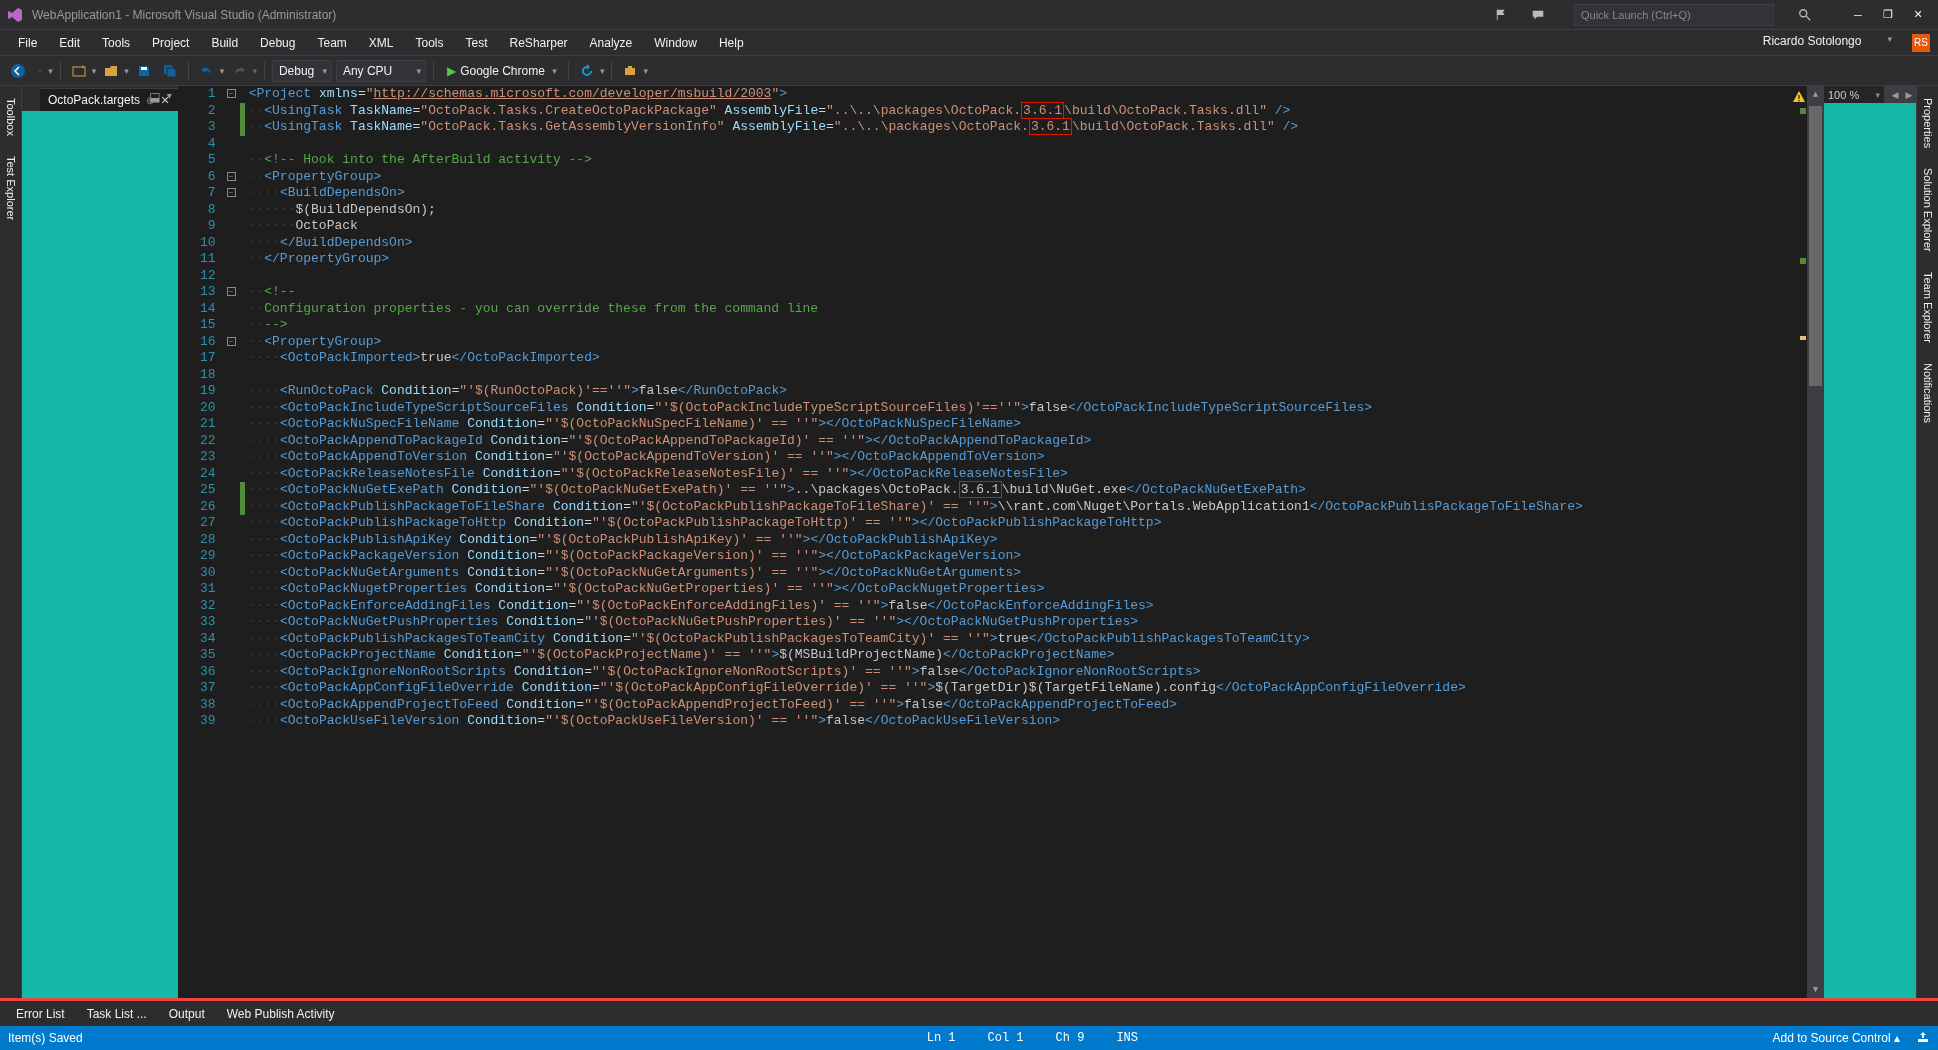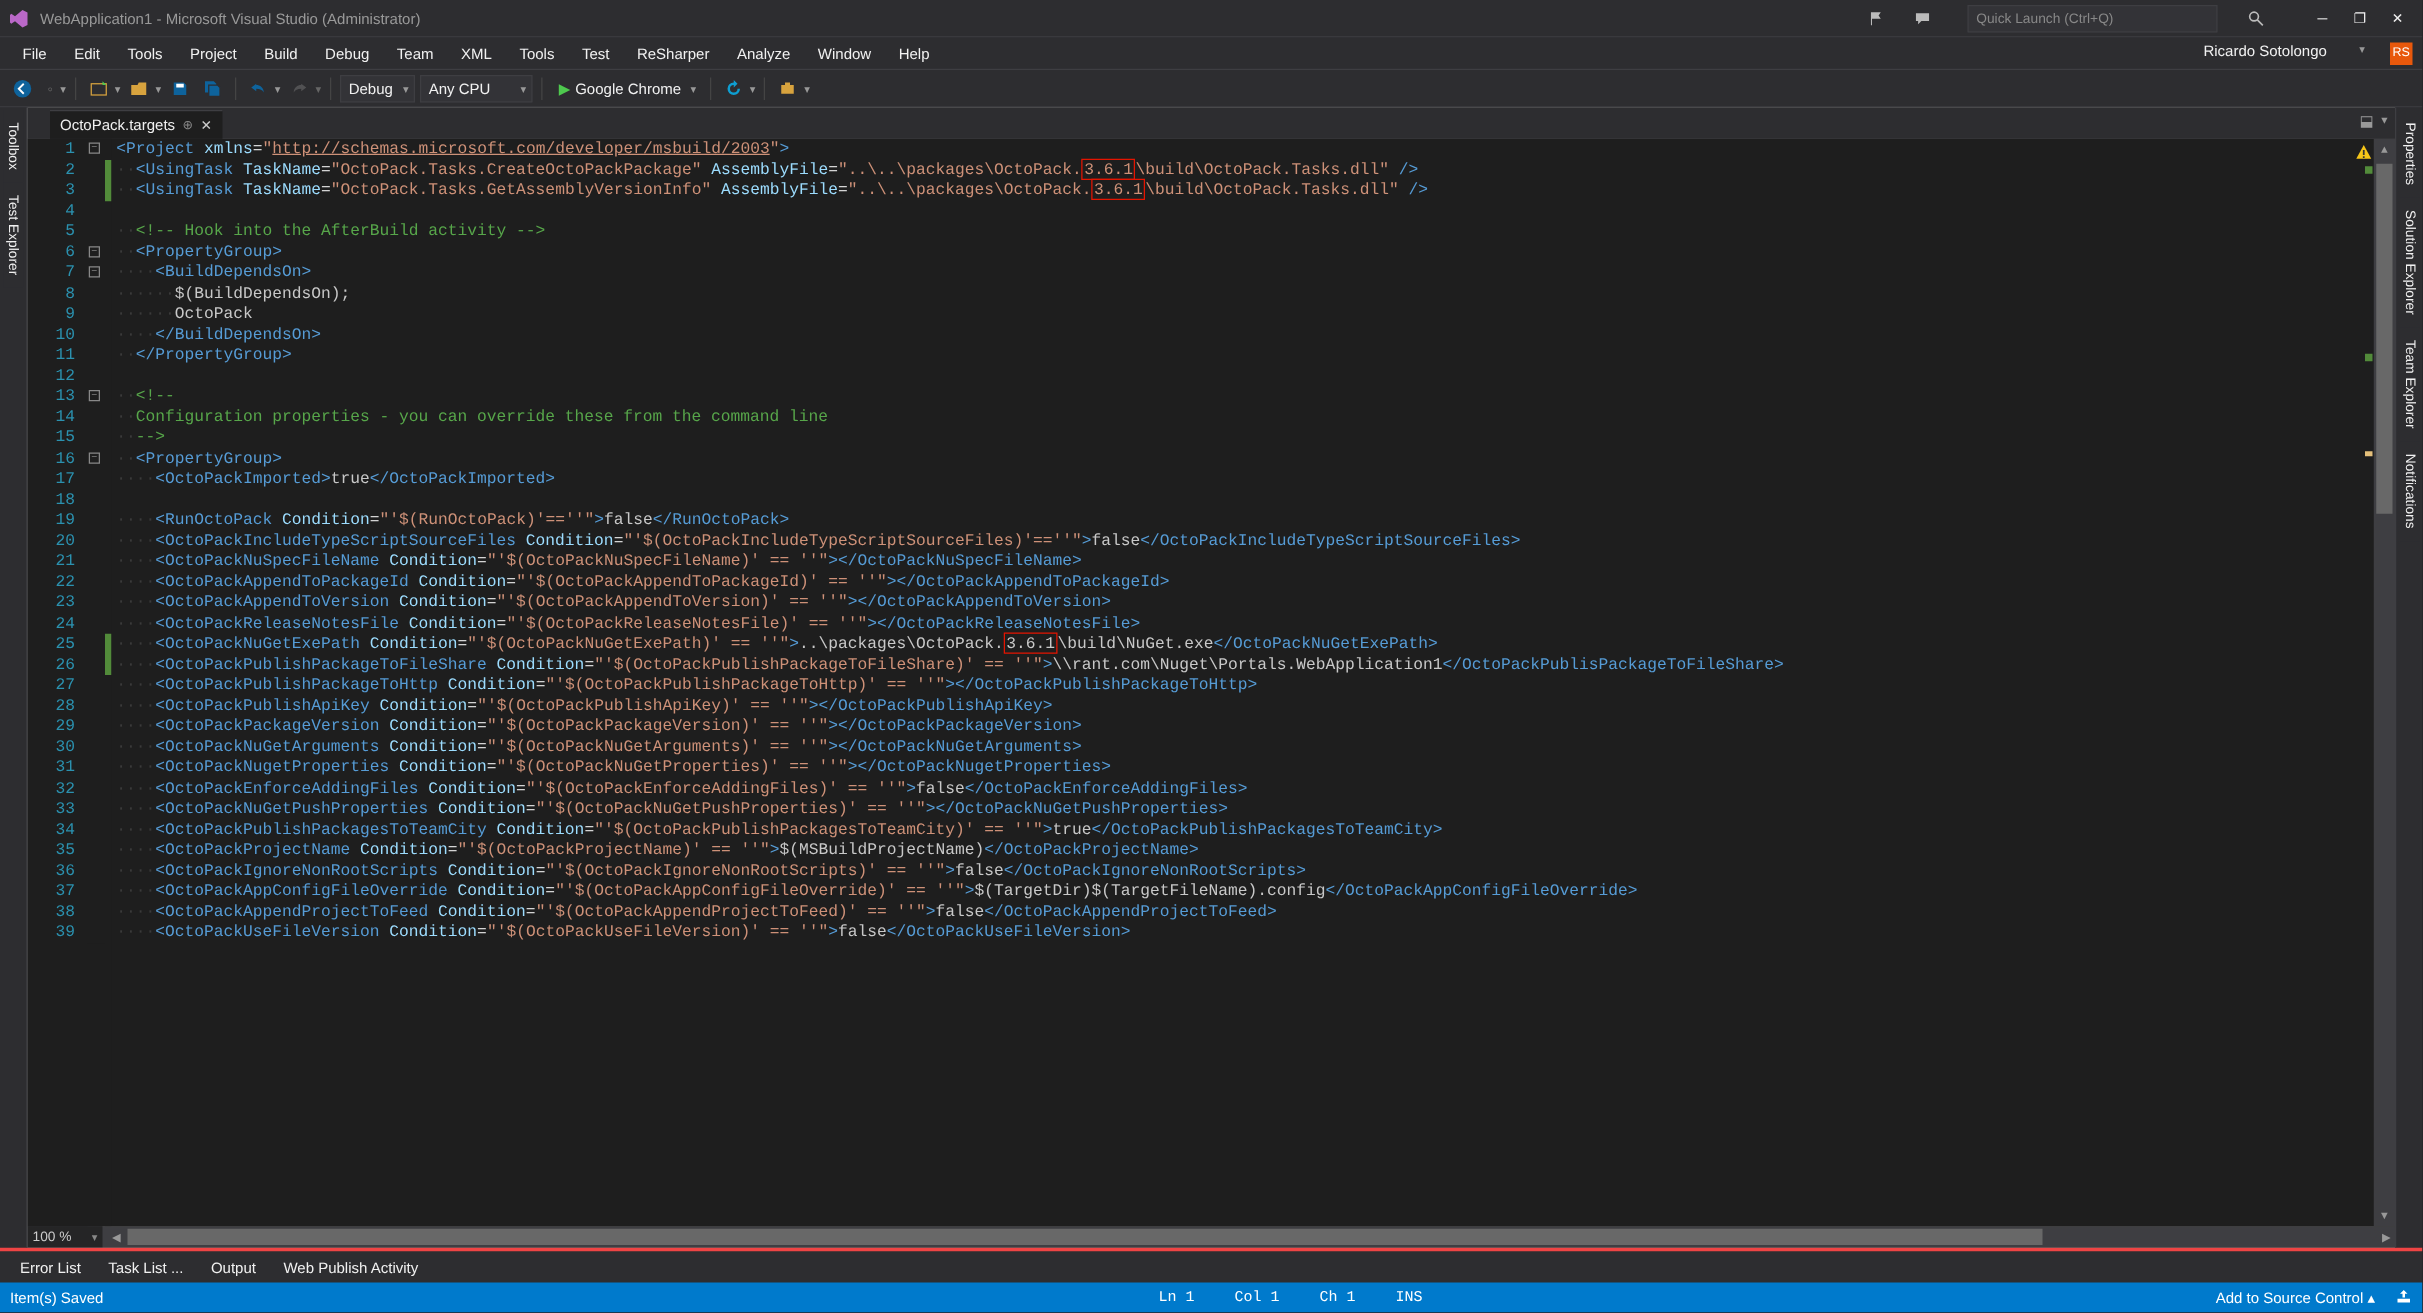--- a/index.html
+++ b/index.html
@@ -26,21 +26,21 @@
 .tb-sep { width: 1px; height: 18px; background: #444; margin: 0 3px; }
 .tb-dd { background: #333337; border: 1px solid #3e3e42; padding: 2px 16px 2px 6px; color: #f1f1f1; font-size: 12px; position: relative; height: 22px; display: flex; align-items: center; min-width: 60px; }
 .tb-dd::after { content: "▾"; position: absolute; right: 4px; font-size: 9px; color: #999; }
 .play-icon { color: #4ec94e; margin-right: 4px; }
 
 .main-area { display: flex; height: calc(100% - 30px - 26px - 30px - 28px - 24px); position: relative; }
 .left-sidebar { width: 22px; background: #2d2d30; border-right: 1px solid #3e3e42; display: flex; flex-direction: column; align-items: center; padding-top: 2px; }
 .sidebar-tab { writing-mode: vertical-rl; text-orientation: mixed; padding: 10px 2px; color: #f1f1f1; font-size: 11px; cursor: pointer; background: #2d2d30; }
 .right-sidebar { width: 22px; background: #2d2d30; border-left: 1px solid #3e3e42; display: flex; flex-direction: column; align-items: center; padding-top: 2px; }
 
-.editor-area { flex: 1; display: flex; flex-direction: column; background: #737373; overflow: hidden; }
+.editor-area { flex: 1; display: flex; background: #14b8a6; overflow: hidden; }
 .tab-row { height: 25px; background: #2d2d30; display: flex; align-items: flex-end; padding-left: 18px; position: relative; }
 .file-tab { background: #1e1e1e; color: #f1f1f1; padding: 4px 8px; font-size: 12px; display: flex; align-items: center; gap: 6px; border-top: 1px solid #3e3e42; }
 .tab-pin { font-size: 10px; color: #888; cursor: pointer; }
 .tab-close { font-size: 11px; color: #ccc; cursor: pointer; }
 .tab-right-icons { position: absolute; right: 6px; top: 4px; display: flex; gap: 6px; }
 
 .code-view { flex: 1; display: flex; overflow: hidden; background: #1e1e1e; font-family: Consolas, "Courier New", monospace; font-size: 13px; position: relative; }
 .gutter { width: 48px; background: #1e1e1e; text-align: right; padding-right: 10px; color: #2b91af; user-select: none; }
 .fold-gutter { width: 14px; background: #1e1e1e; position: relative; }
 .fold-box { width: 9px; height: 9px; border: 1px solid #888; color: #888; font-size: 8px; line-height: 7px; text-align: center; position: absolute; left: 1px; cursor: pointer; }
@@ -338,21 +338,21 @@
     <span class="btab">Web Publish Activity</span>
   </div>
 
 <div class="status-bar">
   <div class="status-left">
     <span>Item(s) Saved</span>
   </div>
   <div class="status-center">
     <span>Ln 1</span>
     <span>Col 1</span>
-    <span>Ch 1</span>
+    <span>Ch 9</span>
     <span>INS</span>
   </div>
   <div class="status-right">
     <span>Add to Source Control ▴</span>
     <span style="margin-left:8px">
       <svg width="14" height="14" viewBox="0 0 14 14">
           <rect x="2" y="9" width="10" height="3" fill="#fff"></rect>
           <path d="M7 2l3 3H8v3H6V5H4z" fill="#fff"></path>
         </svg>
     </span>

